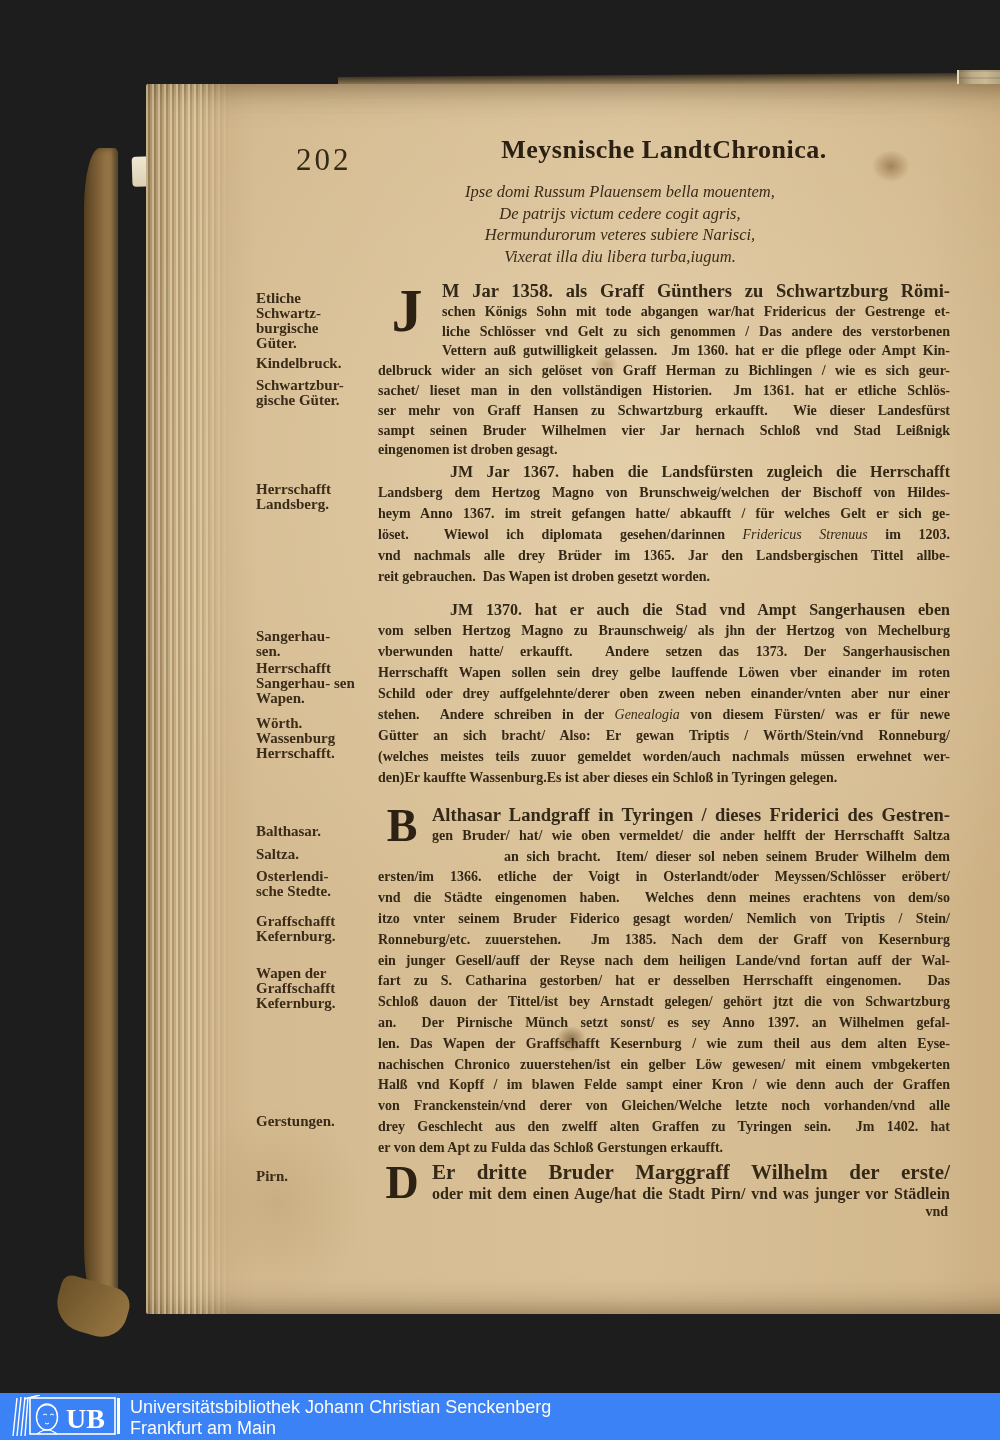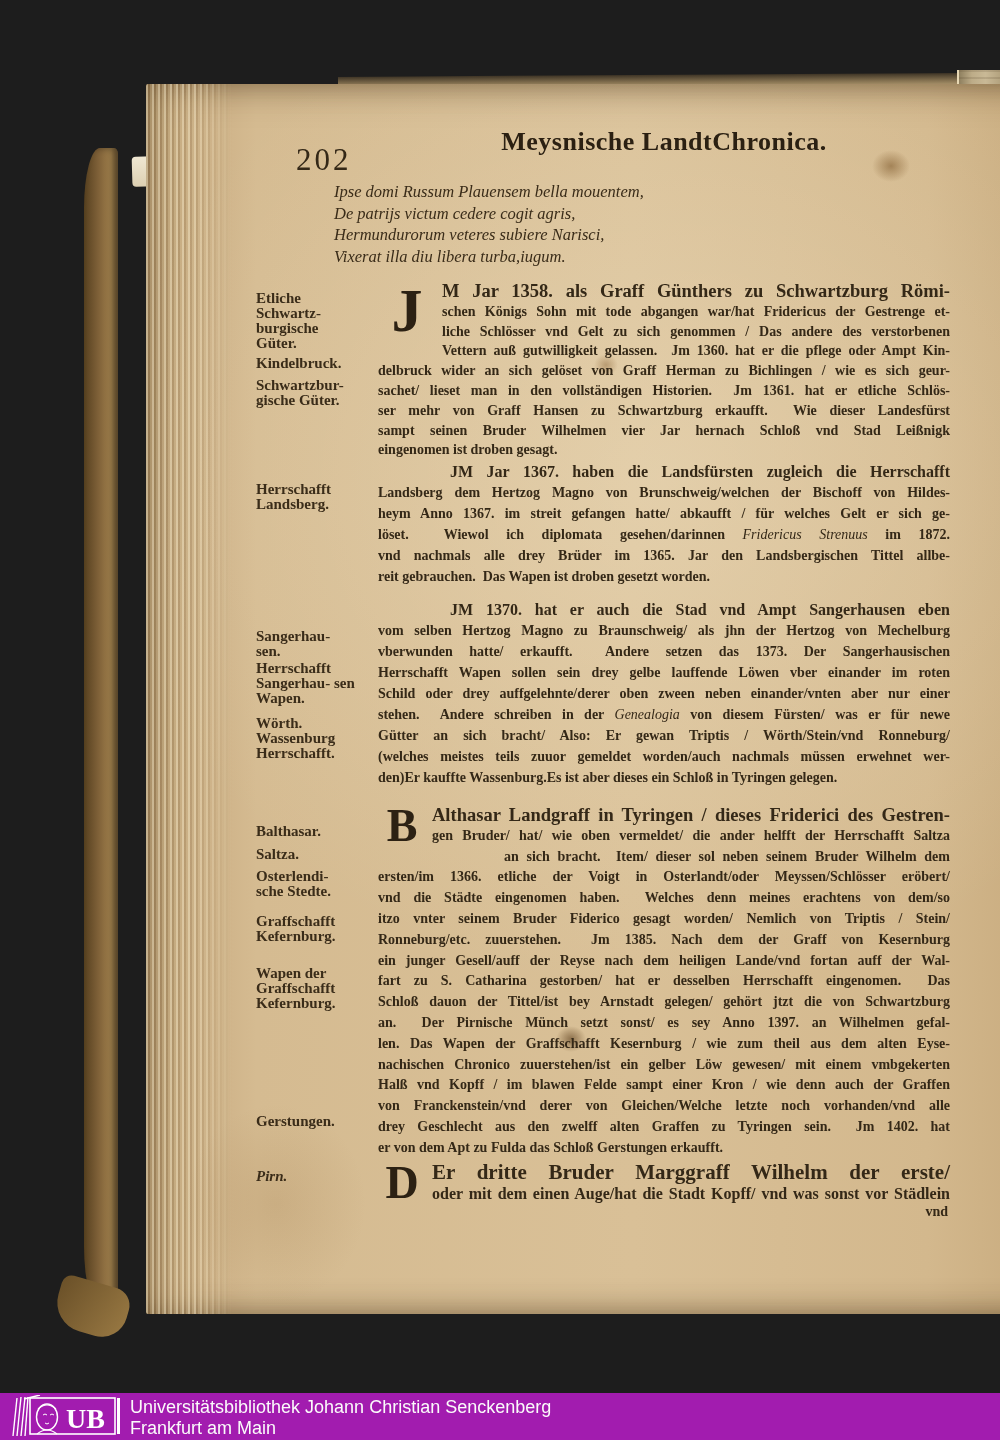--- a/index.html
+++ b/index.html
@@ -66,25 +66,25 @@
   .stain.s3{left:410px;top:942px;width:30px;height:26px;
     background:radial-gradient(closest-side,rgba(92,62,28,.6),rgba(92,62,28,0));}
   .stain.s4{left:40px;top:1020px;width:180px;height:200px;
     background:radial-gradient(closest-side,rgba(150,112,64,.18),rgba(150,112,64,0));}
   
   .page-number{
     position:absolute;left:150px;top:58px;width:120px;
     font-size:31px;letter-spacing:3px;color:#342817;
   }
   .header{
-    position:absolute;left:232px;top:43px;width:572px;text-align:center;
+    position:absolute;left:232px;top:51px;width:572px;text-align:center;
     font-weight:bold;font-size:26px;color:#2b2012;letter-spacing:.5px;
   }
   .verse{
-    position:absolute;left:188px;top:97px;width:572px;
+    position:absolute;left:188px;top:97px;width:572px;text-align:center;
     font-style:italic;font-size:16.5px;line-height:21.5px;color:#3a2c19;
   }
   .margin-notes{position:absolute;left:110px;top:0;width:102px;height:1200px;}
   .mnote{
     position:absolute;left:0;width:100px;
     font-weight:bold;font-size:15px;line-height:15px;color:#3a2c19;
   }
   .body-col{position:absolute;left:232px;top:0;width:572px;height:1180px;color:#342817;}
   .para{position:absolute;left:0;width:572px;font-weight:bold;font-size:14px;}
   .bline{text-align:justify;text-align-last:justify;}
@@ -100,21 +100,21 @@
     text-align:center;
   }
   .dropcap.dc2{font-size:46px;line-height:40px;height:42px;width:48px;margin-top:1px;}
   .catchword{
     position:absolute;right:2px;top:1120px;
     font-weight:bold;font-size:14px;color:#342817;text-align:center;
   }
   
   .banner{
     position:absolute;left:0;top:1393px;width:1000px;height:47px;
-    background:#a21caf;
+    background:#3b82f6;
     font-family:"Liberation Sans", sans-serif;
   }
   .banner-logo{position:absolute;left:10px;top:2px;}
   .banner-text{
     position:absolute;left:130px;top:4px;color:#fbfbfb;
     font-size:18px;line-height:21px;font-weight:normal;
   }
 </style>
 </head>
 <body>
@@ -149,42 +149,42 @@
       <div class="mnote" style="top: 398px;">Herrschafft Landsberg.</div>
       <div class="mnote" style="top: 545px;">Sangerhau- sen.</div>
       <div class="mnote" style="top: 577px;">Herrschafft Sangerhau- sen Wapen.</div>
       <div class="mnote" style="top: 632px;">Wörth. Wassenburg Herrschafft.</div>
       <div class="mnote" style="top: 740px;">Balthasar.</div>
       <div class="mnote" style="top: 763px;">Saltza.</div>
       <div class="mnote" style="top: 785px;">Osterlendi- sche Stedte.</div>
       <div class="mnote" style="top: 830px;">Graffschafft Kefernburg.</div>
       <div class="mnote" style="top: 882px;">Wapen der Graffschafft Kefernburg.</div>
       <div class="mnote" style="top: 1030px;">Gerstungen.</div>
-      <div class="mnote" style="top: 1085px; font-style: italic;">Pirn.</div>
+      <div class="mnote" style="top: 1085px;">Pirn.</div>
     </div>
 
   <div class="body-col" id="body-col">
     <div class="catchword">vnd</div>
   <div class="para" style="top: 198px; line-height: 19.8px;">
         <span class="dropcap">J</span>
         <div class="bline f-lead"><span>M Jar 1358. als Graff Günthers zu Schwartzburg Römi-</span></div>
         <div class="bline"><span>schen Königs Sohn mit tode abgangen war/hat Fridericus der Gestrenge et-</span></div>
         <div class="bline"><span>liche Schlösser vnd Gelt zu sich genommen / Das andere des verstorbenen</span></div>
         <div class="bline"><span>Vettern auß gutwilligkeit gelassen.&nbsp; Jm 1360. hat er die pflege oder Ampt Kin-</span></div>
         <div class="bline"><span>delbruck wider an sich gelöset von Graff Herman zu Bichlingen / wie es sich geur-</span></div>
         <div class="bline"><span>sachet/ lieset man in den vollständigen Historien.&nbsp; Jm 1361. hat er etliche Schlös-</span></div>
         <div class="bline"><span>ser mehr von Graff Hansen zu Schwartzburg erkaufft.&nbsp; Wie dieser Landesfürst</span></div>
         <div class="bline"><span>sampt seinen Bruder Wilhelmen vier Jar hernach Schloß vnd Stad Leißnigk</span></div>
         <div class="bline last"><span>eingenomen ist droben gesagt.</span></div>
       </div>
       <div class="para" style="top: 377px; line-height: 21px;">
         <div class="bline f-lead2 ind"><span>JM Jar 1367. haben die Landsfürsten zugleich die Herrschafft</span></div>
         <div class="bline"><span>Landsberg dem Hertzog Magno von Brunschweig/welchen der Bischoff von Hildes-</span></div>
         <div class="bline"><span>heym Anno 1367. im streit gefangen hatte/ abkaufft / für welches Gelt er sich ge-</span></div>
-        <div class="bline"><span>löset.&nbsp; Wiewol ich diplomata gesehen/darinnen </span><span class="lat">Fridericus Strenuus</span><span> im 1872.</span></div>
+        <div class="bline"><span>löset.&nbsp; Wiewol ich diplomata gesehen/darinnen </span><span class="lat">Fridericus Strenuus</span><span> im 1203.</span></div>
         <div class="bline"><span>vnd nachmals alle drey Brüder im 1365. Jar den Landsbergischen Tittel allbe-</span></div>
         <div class="bline last"><span>reit gebrauchen.&nbsp; Das Wapen ist droben gesetzt worden.</span></div>
       </div>
       <div class="para" style="top: 515px; line-height: 21px;">
         <div class="bline f-lead2 ind"><span>JM 1370. hat er auch die Stad vnd Ampt Sangerhausen eben</span></div>
         <div class="bline"><span>vom selben Hertzog Magno zu Braunschweig/ als jhn der Hertzog von Mechelburg</span></div>
         <div class="bline"><span>vberwunden hatte/ erkaufft.&nbsp; Andere setzen das 1373. Der Sangerhausischen</span></div>
         <div class="bline"><span>Herrschafft Wapen sollen sein drey gelbe lauffende Löwen vber einander im roten</span></div>
         <div class="bline"><span>Schild oder drey auffgelehnte/derer oben zween neben einander/vnten aber nur einer</span></div>
         <div class="bline"><span>stehen.&nbsp; Andere schreiben in der </span><span class="lat">Genealogia</span><span> von diesem Fürsten/ was er für newe</span></div>
@@ -208,21 +208,21 @@
         <div class="bline"><span>len. Das Wapen der Graffschafft Kesernburg / wie zum theil aus dem alten Eyse-</span></div>
         <div class="bline"><span>nachischen Chronico zuuerstehen/ist ein gelber Löw gewesen/ mit einem vmbgekerten</span></div>
         <div class="bline"><span>Halß vnd Kopff / im blawen Felde sampt einer Kron / wie denn auch der Graffen</span></div>
         <div class="bline"><span>von Franckenstein/vnd derer von Gleichen/Welche letzte noch vorhanden/vnd alle</span></div>
         <div class="bline"><span>drey Geschlecht aus den zwelff alten Graffen zu Tyringen sein.&nbsp; Jm 1402. hat</span></div>
         <div class="bline last"><span>er von dem Apt zu Fulda das Schloß Gerstungen erkaufft.</span></div>
       </div>
       <div class="para" style="top: 1078px; line-height: 21px;">
         <span class="dropcap dc2">D</span>
         <div class="bline f-leadxl"><span>Er dritte Bruder Marggraff Wilhelm der erste/</span></div>
-        <div class="bline f-lead2"><span>oder mit dem einen Auge/hat die Stadt Kopff/ vnd was sonst vor Städlein</span></div>
+        <div class="bline f-lead2"><span>oder mit dem einen Auge/hat die Stadt Pirn/ vnd was junger vor Städlein</span></div>
       </div>
     </div>
 </div>
 
 <div class="banner">
   <svg class="banner-logo" width="114" height="43" viewBox="0 0 114 43">
     <g stroke="#ffffff" fill="none" stroke-width="1.4">
       <path d="M3 41 L7 3"></path>
         <path d="M7 41 L11 2"></path>
         <path d="M11 41 L15 2"></path>

